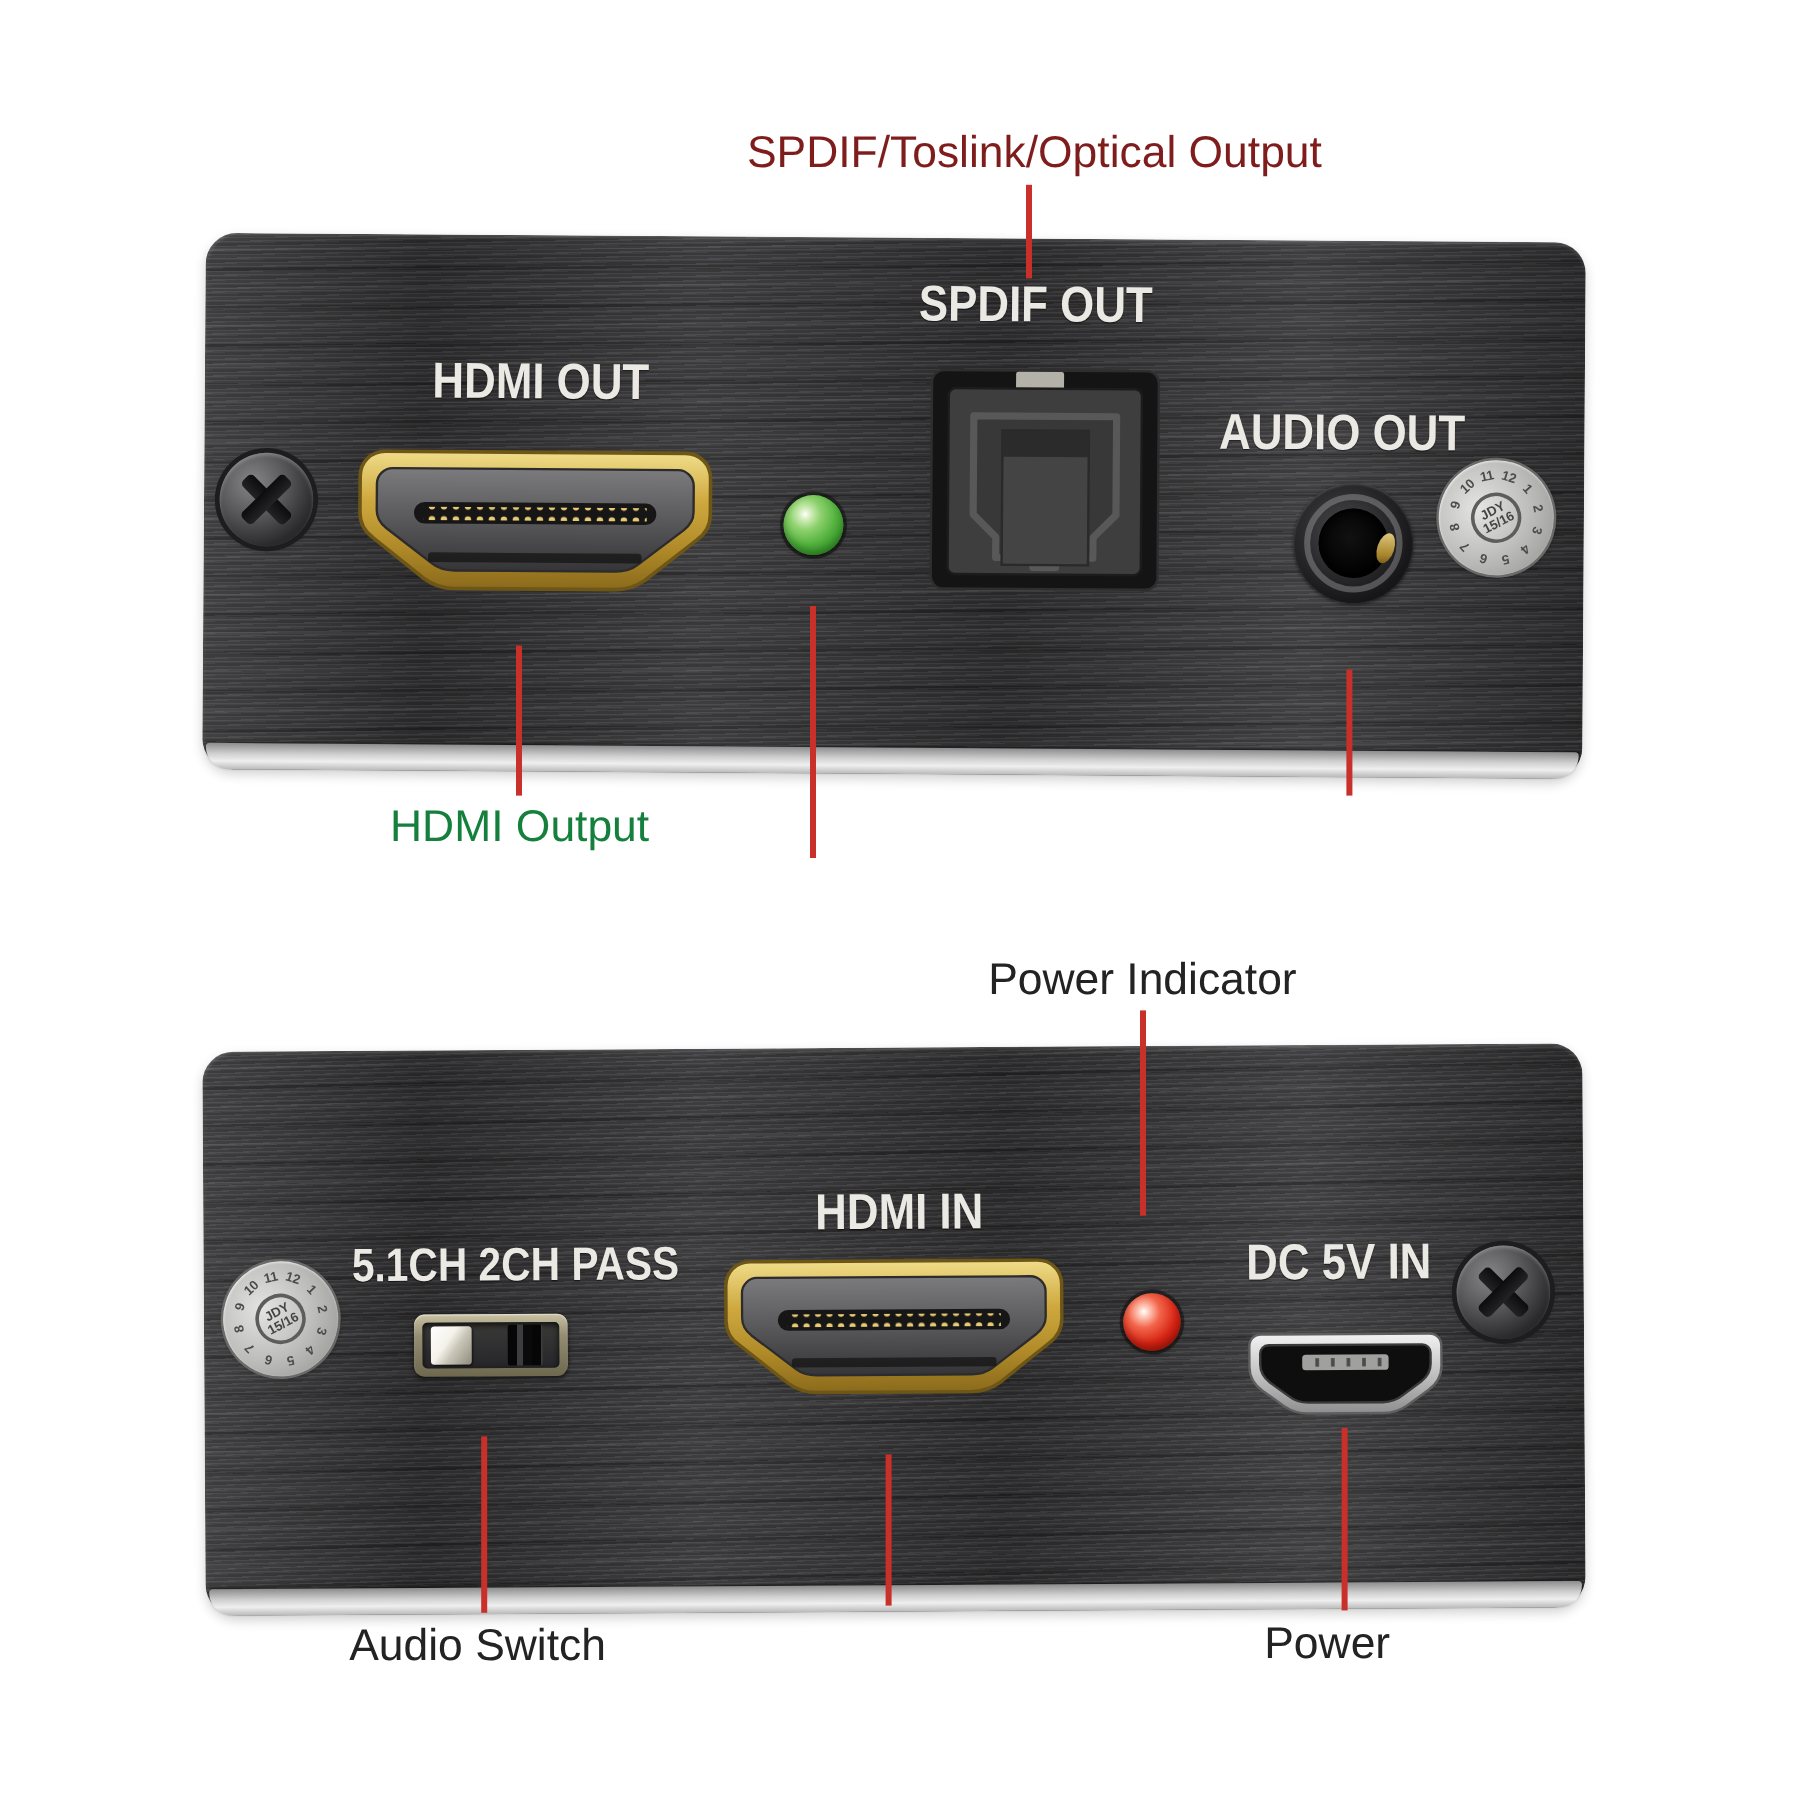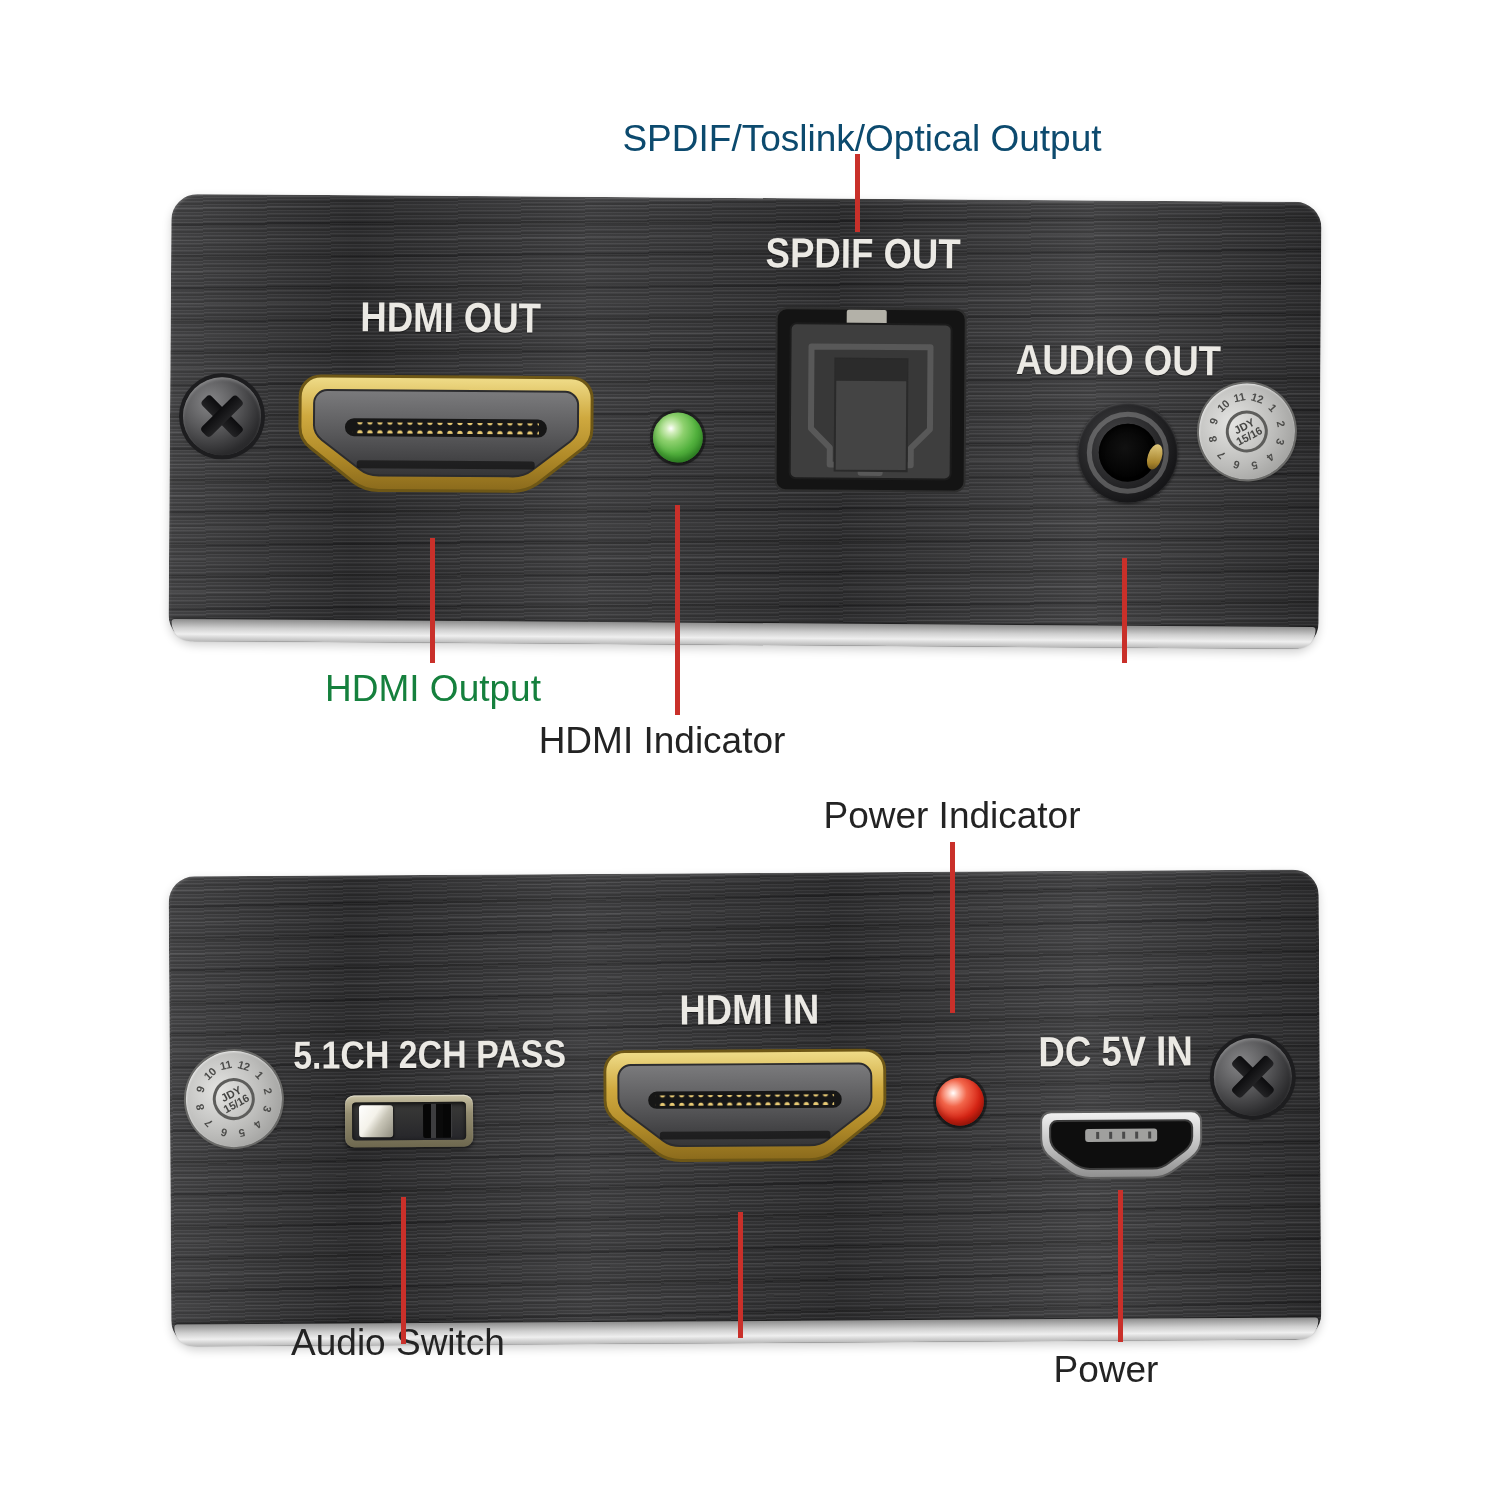--- a/index.html
+++ b/index.html
@@ -150,21 +150,21 @@
       <circle cx="5" cy="5.5" r="2.7" fill="#e8ca74"></circle>
     </pattern>
     <pattern id="usbPinPat" width="13" height="7" patternUnits="userSpaceOnUse">
       <rect x="5" y="0" width="3" height="7" fill="#4a4a4a"></rect>
     </pattern>
   </defs>
 </svg>
 
 <div id="stage">
 
-  <div class="callout-label" style="left: 532px; top: 106px; width: 660px; color: #0c4a6e; margin-top: 12px;">SPDIF/Toslink/Optical Output</div>
+  <div class="callout-label" style="left: 532px; top: 106px; width: 660px; color: #7f1d1d;">SPDIF/Toslink/Optical Output</div>
   <div class="callout-line" style="left: 855px; top: 154px; height: 78px; background: rgb(201, 48, 42);"></div>
 
   <div class="device" style="left:170px;top:198px;width:1150px;height:447px;transform:rotate(.4deg);">
     <div class="bottom-strip"></div>
 
     <div class="screw" style="left:13px;top:183px;width:78px;height:78px;">
       <div class="screw-bar b1"></div>
         <div class="screw-bar b2"></div>
     </div>
 
@@ -218,21 +218,20 @@
         <div class="stamp-center">JDY</div>
         <div class="stamp-center">15/16</div>
       </div>
     </div>
   </div>
 
   <div class="callout-line" style="left: 430px; top: 538px; height: 125px; background: rgb(201, 48, 42);"></div>
   <div class="callout-label" style="left: 103px; top: 668px; color: #15803d;">HDMI Output</div>
 
   <div class="callout-line" style="left: 675px; top: 505px; height: 210px; background: rgb(201, 48, 42);"></div>
-  <div class="callout-label" style="left: 332px; top: 720px; color: rgb(35, 35, 35);">HDMI Indicator</div>
 
   <div class="callout-line" style="left: 1122px; top: 558px; height: 105px; background: rgb(201, 48, 42);"></div>
 
   <div class="callout-label" style="left: 622px; top: 795px; color: rgb(35, 35, 35);">Power Indicator</div>
   <div class="callout-line" style="left: 950px; top: 842px; height: 171px; background: rgb(201, 48, 42);"></div>
 
   <div class="device" style="left:170px;top:873px;width:1150px;height:470px;transform:rotate(-.35deg);">
     <div class="bottom-strip"></div>
 
     <div class="stamp" style="left:16px;top:175px;width:96px;height:96px;">
@@ -286,20 +285,20 @@
       <rect x="50" y="23" width="64" height="7" fill="url(#usbPinPat)"></rect>
     </svg>
 
     <div class="screw" style="left:1044px;top:168px;width:78px;height:78px;">
       <div class="screw-bar b1"></div>
         <div class="screw-bar b2"></div>
     </div>
   </div>
 
   <div class="callout-line" style="left: 401px; top: 1197px; height: 147px; background: rgb(201, 48, 42);"></div>
-  <div class="callout-label" style="left: 68px; top: 1322px; color: rgb(35, 35, 35);">Audio Switch</div>
+  <div class="callout-label" style="left: 68px; top: 1350px; color: rgb(35, 35, 35);">Audio Switch</div>
 
   <div class="callout-line" style="left: 738px; top: 1212px; height: 126px; background: rgb(201, 48, 42);"></div>
 
   <div class="callout-line" style="left: 1118px; top: 1190px; height: 152px; background: rgb(201, 48, 42);"></div>
   <div class="callout-label" style="left: 776px; top: 1349px; color: rgb(35, 35, 35);">Power</div>
 
 </div>
 
 </body></html>

